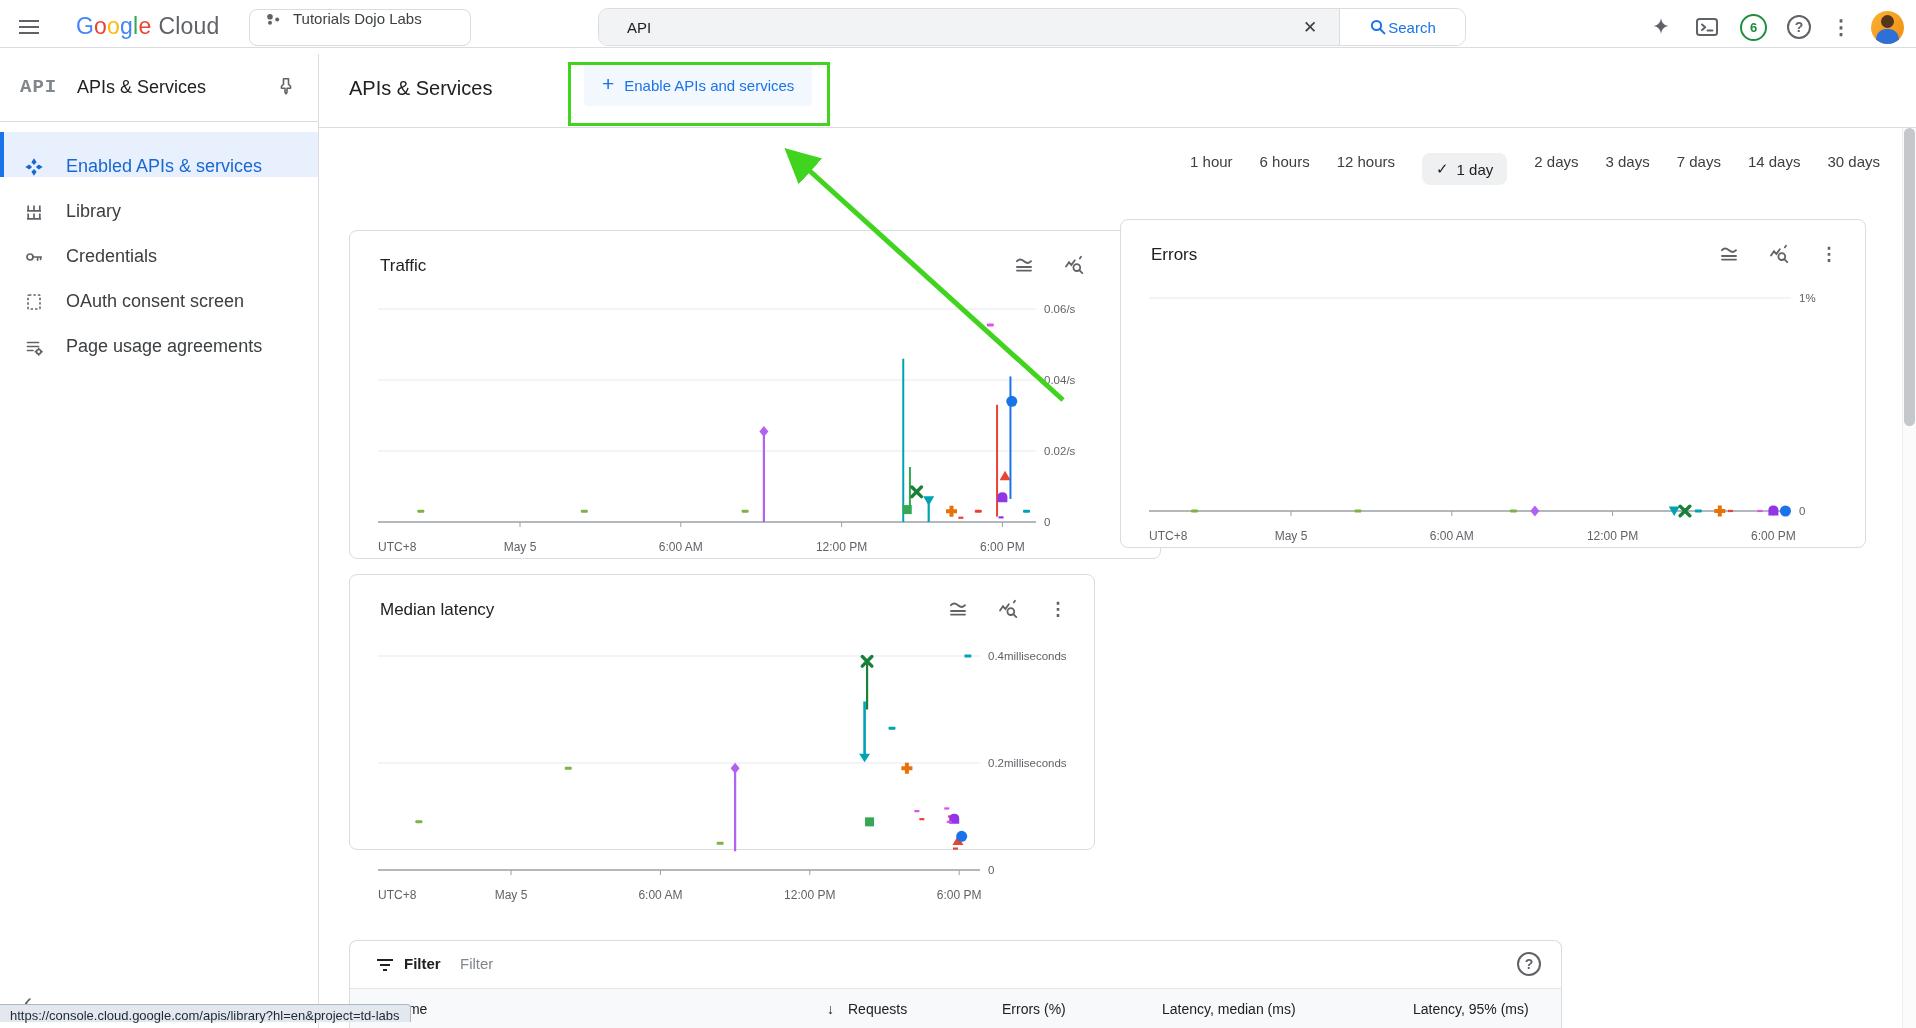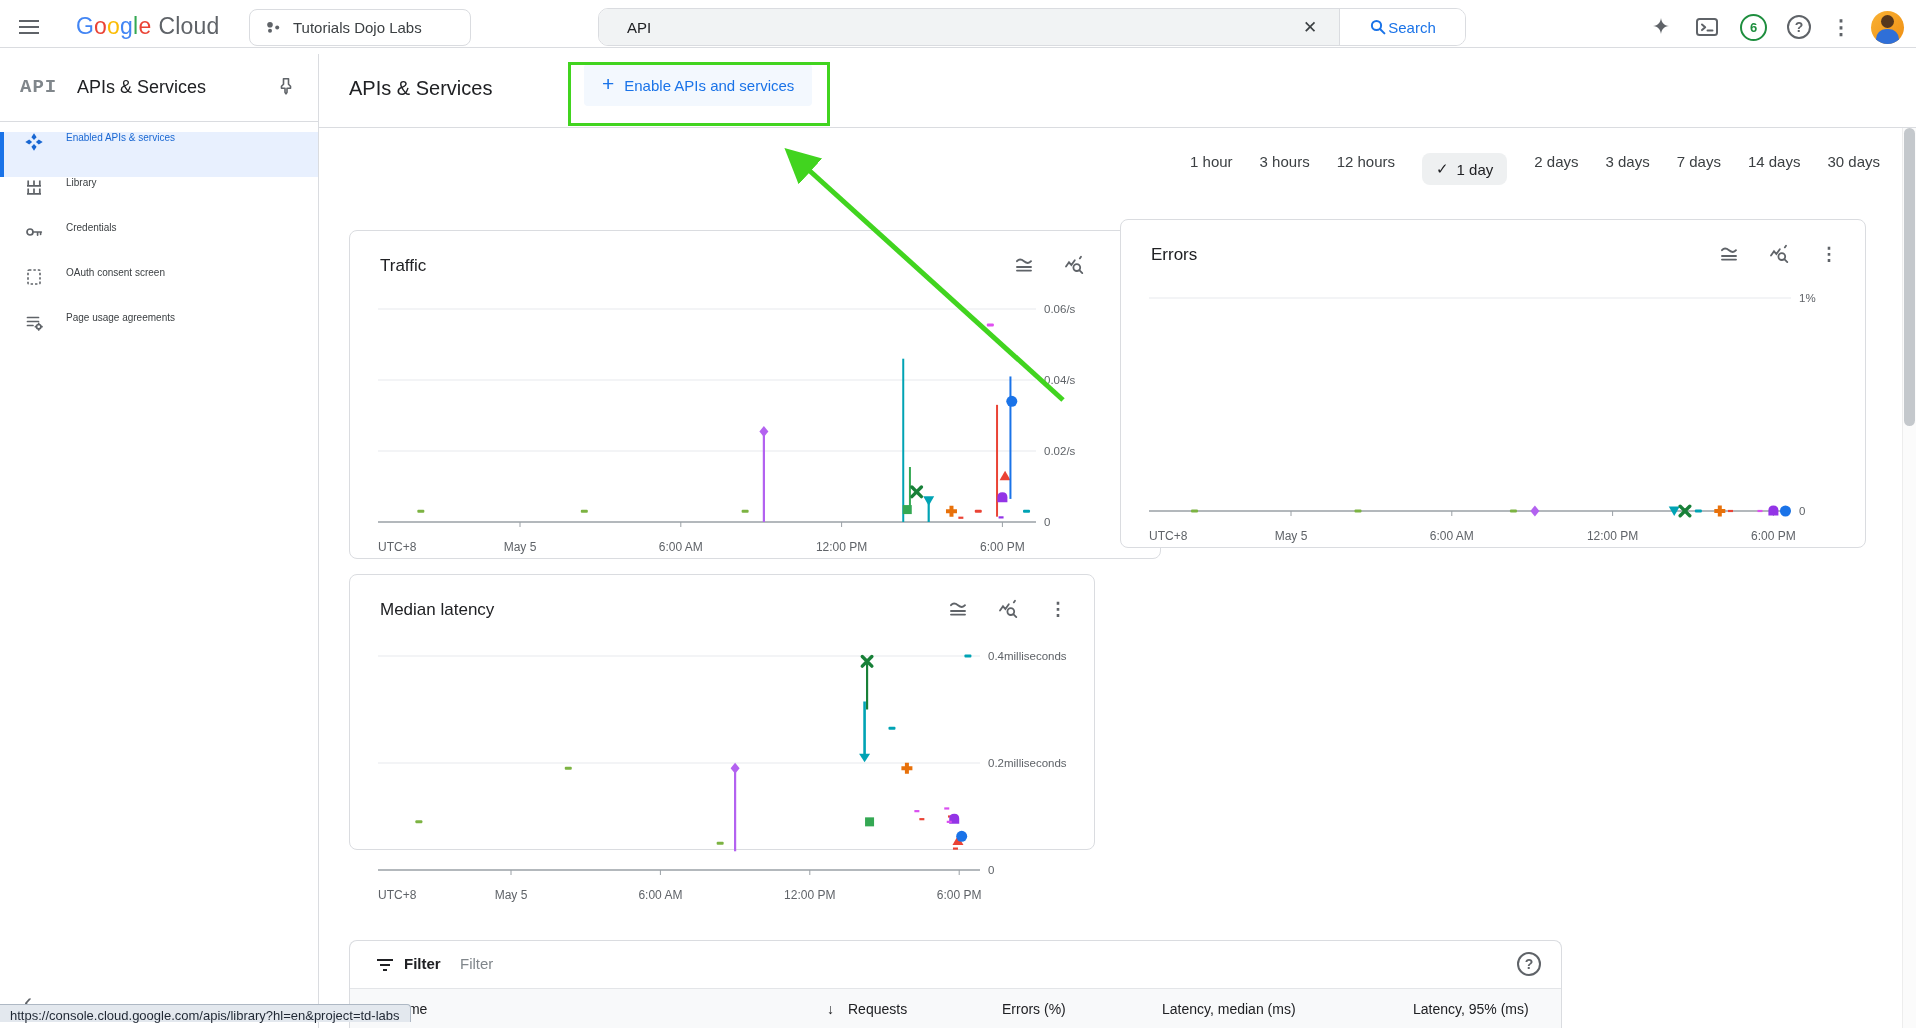--- a/index.html
+++ b/index.html
@@ -6,21 +6,21 @@
 body{font-family:"Liberation Sans",sans-serif;background:#fff;color:#202124}
 .app{position:relative;width:1916px;height:1028px;background:#fff;overflow:hidden}
 
 
 .topbar{position:absolute;left:0;top:0;width:1916px;height:48px;background:#fff;border-bottom:1px solid #dadce0;z-index:20}
 .hamburger{position:absolute;left:16px;top:14px;width:26px;height:26px;display:flex;flex-direction:column;justify-content:center;gap:4px;cursor:pointer}
 .hamburger span{display:block;width:20px;height:2px;background:#5f6368;margin-left:3px}
 .brand{position:absolute;left:76px;top:13px;font-size:23px;letter-spacing:.2px;display:flex;gap:7px;align-items:baseline}
 .brand .gword{font-weight:500}
 .brand .cword{color:#5f6368;font-weight:400}
-.project-btn{position:absolute;left:249px;top:9px;height:37px;width:222px;border:1px solid #dadce0;border-radius:8px;display:flex;align-items:center;gap:10px;padding:0 14px;font-size:15px;color:#3c4043;background:#fff;cursor:pointer}
+.project-btn{position:absolute;left:249px;top:9px;height:37px;width:222px;border:1px solid #dadce0;border-radius:8px;display:flex;align-items:flex-start;gap:10px;padding:0 14px;font-size:15px;color:#3c4043;background:#fff;cursor:pointer}
 .search-group{position:absolute;left:598px;top:8px;height:38px;display:flex;border:1px solid #dadce0;border-radius:10px;overflow:hidden}
 .search-field{width:740px;background:#f1f3f4;display:flex;align-items:center;padding:0 14px 0 28px;font-size:15px;color:#202124}
 .search-field .sval{flex:1}
 .search-clear{width:30px;text-align:center;color:#3c4043;font-size:17px;cursor:pointer}
 .search-btn{width:126px;background:#fff;border-left:1px solid #dadce0;display:flex;align-items:center;justify-content:center;gap:1px;color:#1a73e8;font-size:15px;font-weight:500;cursor:pointer}
 .top-icons{position:absolute;right:12px;top:0;height:54px;display:flex;align-items:center;gap:20px}
 .tico{width:26px;height:26px;display:flex;align-items:center;justify-content:center;cursor:pointer}
 .badge{width:27px;height:27px;border:2px solid #1e8e3e;border-radius:50%;color:#1e8e3e;font-size:13px;font-weight:700;display:flex;align-items:center;justify-content:center;cursor:pointer}
 .helpico{width:24px;height:24px;border:2px solid #5f6368;border-radius:50%;color:#5f6368;font-size:14px;font-weight:700;display:flex;align-items:center;justify-content:center;cursor:pointer}
 .kebab{color:#5f6368;font-size:20px;font-weight:700;cursor:pointer}
@@ -28,21 +28,21 @@
 .av-head{position:absolute;left:10px;top:4px;width:13px;height:13px;border-radius:50%;background:#55361c}
 .av-body{position:absolute;left:5px;top:18px;width:23px;height:16px;border-radius:10px 10px 0 0;background:#2f6fd8}
 
 
 .sidebar{position:absolute;left:0;top:54px;width:319px;height:974px;background:#fff;border-right:1px solid #dadce0;z-index:10}
 .sb-head{height:68px;border-bottom:1px solid #dadce0;position:relative}
 .sb-logo{position:absolute;left:20px;top:22px;font-family:"Liberation Mono",monospace;font-weight:700;font-size:19px;letter-spacing:1px;color:#80868b}
 .sb-title{position:absolute;left:77px;top:23px;font-size:18px;color:#202124}
 .sb-pin{position:absolute;right:22px;top:22px;cursor:pointer}
 .sb-items{padding-top:10px}
-.sb-item{height:45px;display:flex;align-items:flex-start;gap:22px;padding-left:24px;font-size:10px;color:#3c4043;cursor:pointer;position:relative}
+.sb-item{height:45px;display:flex;align-items:flex-end;gap:22px;padding-left:24px;font-size:18px;color:#3c4043;cursor:pointer;position:relative}
 .sb-item.selected{background:#e8f0fe;color:#1967d2;font-weight:500}
 .sb-item.selected::before{content:"";position:absolute;left:0;top:0;bottom:0;width:4px;background:#1a73e8}
 .sb-collapse{position:absolute;left:24px;top:934px;font-size:24px;color:#5f6368;cursor:pointer}
 
 
 .main-header{position:absolute;left:319px;top:54px;width:1597px;height:74px;border-bottom:1px solid #dadce0;background:#fff}
 .page-title{position:absolute;left:30px;top:23px;font-size:20px;color:#202124}
 .enable-btn{position:absolute;left:584px;top:64px;height:42px;background:#f3f8fe;border-radius:4px;display:flex;align-items:center;gap:10px;padding:0 18px;color:#1a73e8;font-size:15px;font-weight:500;cursor:pointer;z-index:41}
 .enable-btn .plus{font-size:21px;font-weight:400;margin-top:-2px}
 .anno-box{position:absolute;left:568px;top:62px;width:262px;height:64px;border:3px solid #41d41f;z-index:42;pointer-events:none}
@@ -207,21 +207,21 @@
     <defs>
         <marker id="ah" markerWidth="9" markerHeight="9" refX="5.5" refY="3.5" orient="auto">
           <path d="M0 0L7 3.5L0 7Z" fill="#41d41f"></path>
         </marker>
       </defs>
     <line x1="1063" y1="400" x2="790" y2="153" stroke="#41d41f" stroke-width="5" marker-end="url(#ah)"></line>
   </svg>
 
   <div class="time-bar">
     <span class="time-item">1 hour</span>
-    <span class="time-item">3 hours</span>
+    <span class="time-item">6 hours</span>
     <span class="time-item">12 hours</span>
     <span class="time-item selected">
         <span>✓</span>
         <span>1 day</span>
       </span>
     <span class="time-item">2 days</span>
     <span class="time-item">3 days</span>
     <span class="time-item">7 days</span>
     <span class="time-item">14 days</span>
     <span class="time-item">30 days</span>

